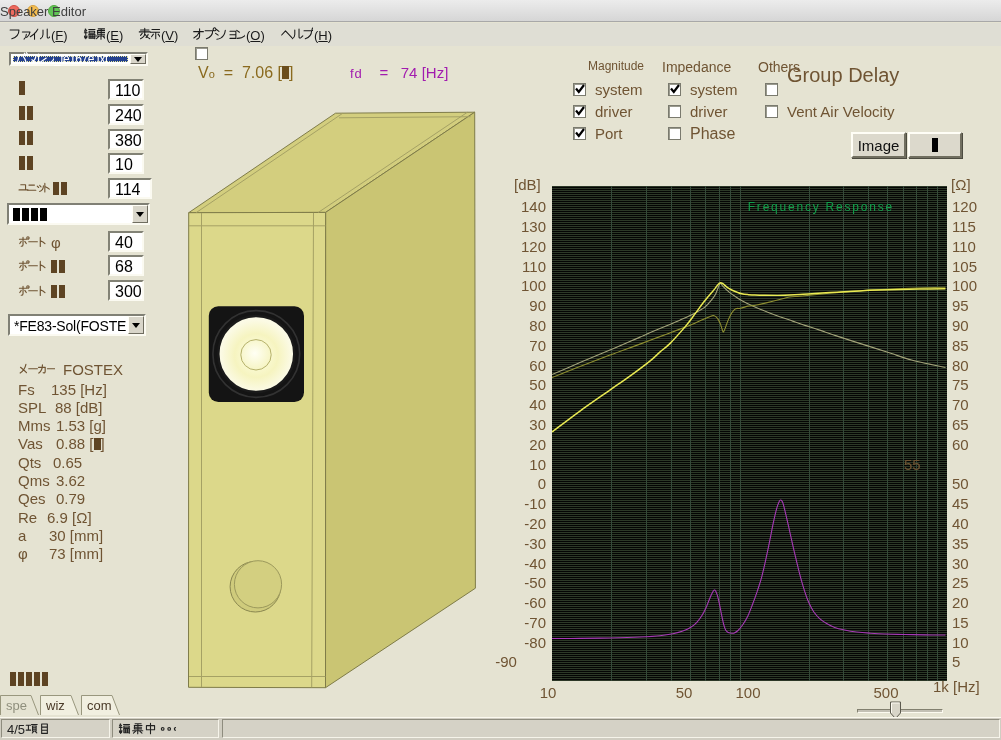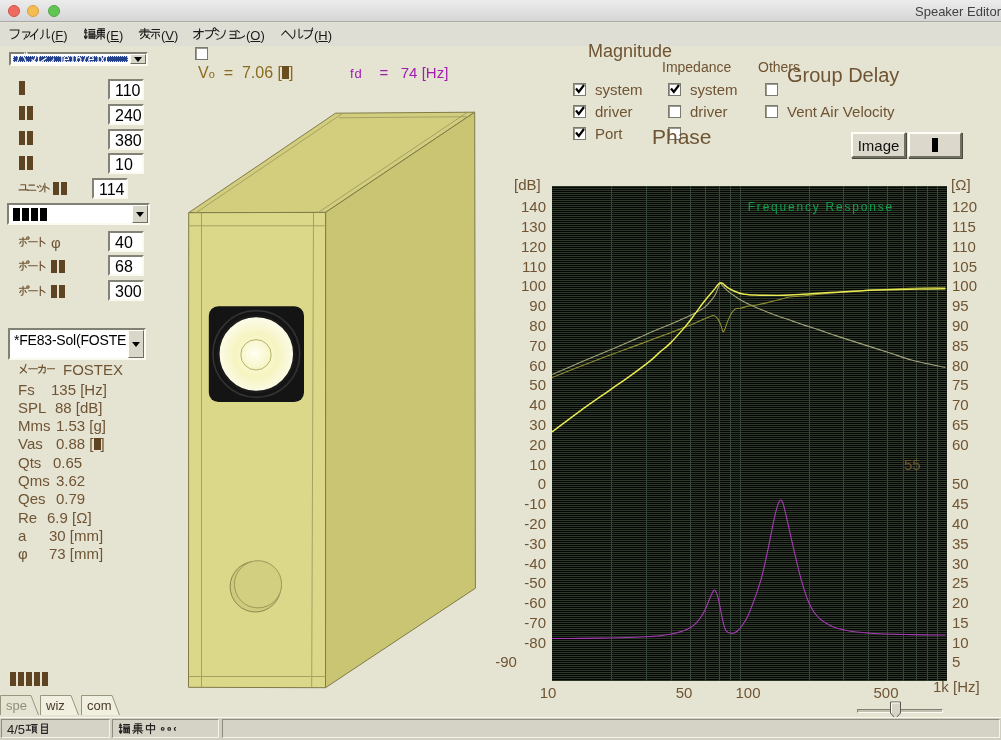--- a/index.html
+++ b/index.html
@@ -1,19 +1,19 @@
 <!DOCTYPE html>
 <html><head><meta charset="utf-8"><style>
 *{margin:0;padding:0;box-sizing:border-box}
 html,body{width:1001px;height:740px;overflow:hidden}
 body{position:relative;background:#e5e3d2;font-family:"Liberation Sans",sans-serif}
 .abs{position:absolute}
 .titlebar{left:0;top:0;width:1001px;height:22px;background:linear-gradient(#ececec,#d6d6d6);border-bottom:1px solid #a8a8a8}
 .tl{width:12px;height:12px;border-radius:50%;top:5px}
-.title{width:100%;text-align:right;top:4px;font-size:13px;color:#404040}
+.title{width:100%;text-align:left;top:4px;font-size:13px;color:#404040}
 .menubar{left:0;top:23px;width:1001px;height:23px;background:#dfded4}
 .mitem{display:flex;align-items:center;position:absolute;top:27px}
 .mitem span{font-size:13px;color:#1a1a1a;margin-left:1px}
 .inp{background:#fff;border-top:2px solid #828275;border-left:2px solid #828275;border-bottom:2px solid #fbfaf1;border-right:2px solid #fbfaf1;font-size:16px;color:#000;padding-left:5px;padding-top:1px;font-family:"Liberation Sans",sans-serif}
 .blk{background:#5e4423;position:absolute}
 .lab{position:absolute;color:#6f5433;font-size:15px;white-space:pre}
 .cb{position:absolute;width:13px;height:13px;background:#fff;border:1px solid #7a7a6e;box-shadow:inset 1px 1px 0 #9a9a8e}
 .btn{position:absolute;background:#dcd9cc;border-top:2px solid #fffef6;border-left:2px solid #fffef6;border-right:2px solid #716f60;border-bottom:2px solid #716f60;box-shadow:1px 1px 0 #4c4b40;text-align:center;font-size:15px;color:#111}
 .combo{position:absolute;background:#fff;border-top:2px solid #808075;border-left:2px solid #808075;border-bottom:2px solid #fbfaf1;border-right:2px solid #fbfaf1}
 .cbtn{position:absolute;right:0;top:0;width:16px;height:100%;background:#d9d6ca;border-top:1px solid #fffef6;border-left:1px solid #fffef6;border-right:1px solid #6f6d60;border-bottom:1px solid #6f6d60;display:flex;align-items:center;justify-content:center}
@@ -143,21 +143,21 @@
     </div>
     <div class="cbtn"></div>
   </div>
 <div class="cb" style="left:195px;top:47px"></div>
 <div class="lab" style="left:198px;top:64px;color:#8a6a1e;font-size:16px">V<span style="font-size:11px">o</span>&nbsp; = &nbsp;7.06 [<span style="display:inline-block;width:7px;height:13px;background:#6b4e1d;vertical-align:-1px"></span>]</div>
 <div class="lab" style="left:350px;top:64px;color:#a21caf;font-size:15px"><span style="font-size:13px;letter-spacing:1px">fd</span>&nbsp;&nbsp;&nbsp; =&nbsp;&nbsp; 74 [Hz]</div>
 <div class="abs inp" style="left:108px;top:79px;width:36px;height:21px">110</div>
 <div class="abs inp" style="left:108px;top:104px;width:36px;height:21px">240</div>
 <div class="abs inp" style="left:108px;top:129px;width:36px;height:21px">380</div>
 <div class="abs inp" style="left:108px;top:153px;width:36px;height:21px">10</div>
-<div class="abs inp" style="left:92px;top:178px;width:36px;height:21px">114</div>
+<div class="abs inp" style="left:108px;top:178px;width:44px;height:21px">114</div>
 <div class="blk" style="left:19px;top:81px;width:6px;height:14px"></div>
 <div class="blk" style="left:19px;top:106px;width:6px;height:14px"></div>
 <div class="blk" style="left:27px;top:106px;width:6px;height:14px"></div>
 <div class="blk" style="left:19px;top:131px;width:6px;height:14px"></div>
 <div class="blk" style="left:27px;top:131px;width:6px;height:14px"></div>
 <div class="blk" style="left:19px;top:156px;width:6px;height:14px"></div>
 <div class="blk" style="left:27px;top:156px;width:6px;height:14px"></div>
 <div class="abs" style="left:18px;top:182px;display:flex">
     <svg width="32" height="13" style="display:block" viewBox="0 0 32 13">
       <g transform="translate(0.0,0.0) scale(0.6875)">
@@ -225,21 +225,21 @@
       <g transform="translate(9.3,0.0) scale(0.7188)">
         <path d="M2 8 H14" fill="none" stroke="#6f5433" stroke-width="1.60" stroke-linecap="round" stroke-linejoin="round"></path>
       </g>
       <g transform="translate(18.7,0.0) scale(0.7188)">
         <path d="M5 2 V14.5 M5 6.5 C7.5 7.5 10 9 11.5 10.5" fill="none" stroke="#6f5433" stroke-width="1.60" stroke-linecap="round" stroke-linejoin="round"></path>
       </g>
     </svg>
     <div style="width:6px;height:13px;background:#5e4423;margin-left:5px"></div>
     <div style="width:6px;height:13px;background:#5e4423;margin-left:2px"></div>
   </div>
-<div class="combo" style="left:8px;top:328px;width:138px;height:32px">
+<div class="combo" style="left:8px;top:314px;width:138px;height:22px">
     <div style="position:absolute;left:4px;top:2px;font-size:14px;color:#000;white-space:nowrap;overflow:hidden;width:118px;letter-spacing:-0.2px">*FE83-Sol(FOSTE</div>
     <div class="cbtn"></div>
   </div>
 <div class="abs" style="left:18px;top:363px;display:flex">
     <svg width="37" height="14" style="display:block" viewBox="0 0 37 14">
       <g transform="translate(0.0,0.0) scale(0.7188)">
         <path d="M11 2 C10 7 7 11.5 3 14 M3.5 6 C6.5 8.5 9.5 11 11.8 13.5" fill="none" stroke="#6f5433" stroke-width="1.60" stroke-linecap="round" stroke-linejoin="round"></path>
       </g>
       <g transform="translate(9.3,0.0) scale(0.7188)">
         <path d="M2 8 H14" fill="none" stroke="#6f5433" stroke-width="1.60" stroke-linecap="round" stroke-linejoin="round"></path>
@@ -271,21 +271,21 @@
 <div class="lab" style="left:47px;top:509px">6.9 [Ω]</div>
 <div class="lab" style="left:18px;top:527px">a</div>
 <div class="lab" style="left:49px;top:527px">30 [mm]</div>
 <div class="lab" style="left:18px;top:545px">φ</div>
 <div class="lab" style="left:49px;top:545px">73 [mm]</div>
 <div class="blk" style="left:10px;top:672px;width:6px;height:14px"></div>
 <div class="blk" style="left:18px;top:672px;width:6px;height:14px"></div>
 <div class="blk" style="left:26px;top:672px;width:6px;height:14px"></div>
 <div class="blk" style="left:34px;top:672px;width:6px;height:14px"></div>
 <div class="blk" style="left:42px;top:672px;width:6px;height:14px"></div>
-<div class="lab" style="left:588px;top:41px;font-size:18px">Magnitude</div>
+<div class="lab" style="left:588px;top:59px;font-size:12px">Magnitude</div>
 <div class="cb" style="left:573px;top:83px">
     <svg width="12" height="12" style="position:absolute;left:0px;top:-1px">
       <path d="M2 5.5 L4.8 9 L10 2" fill="none" stroke="#000" stroke-width="2.2"></path>
     </svg>
   </div>
 <div class="lab" style="left:595px;top:81px;font-size:15px">system</div>
 <div class="cb" style="left:573px;top:105px">
     <svg width="12" height="12" style="position:absolute;left:0px;top:-1px">
       <path d="M2 5.5 L4.8 9 L10 2" fill="none" stroke="#000" stroke-width="2.2"></path>
     </svg>
@@ -300,21 +300,21 @@
 <div class="lab" style="left:662px;top:59px;font-size:14px">Impedance</div>
 <div class="cb" style="left:668px;top:83px">
     <svg width="12" height="12" style="position:absolute;left:0px;top:-1px">
       <path d="M2 5.5 L4.8 9 L10 2" fill="none" stroke="#000" stroke-width="2.2"></path>
     </svg>
   </div>
 <div class="lab" style="left:690px;top:81px;font-size:15px">system</div>
 <div class="cb" style="left:668px;top:105px"></div>
 <div class="lab" style="left:690px;top:103px;font-size:15px">driver</div>
 <div class="cb" style="left:668px;top:127px"></div>
-<div class="lab" style="left:652px;top:125px;font-size:21px">Phase</div>
+<div class="lab" style="left:690px;top:125px;font-size:16px">Phase</div>
 <div class="lab" style="left:758px;top:59px;font-size:14px">Others</div>
 <div class="cb" style="left:765px;top:83px"></div>
 <div class="lab" style="left:787px;top:64px;font-size:20px">Group Delay</div>
 <div class="cb" style="left:765px;top:105px"></div>
 <div class="lab" style="left:787px;top:103px;font-size:15px">Vent Air Velocity</div>
 <div class="btn" style="left:851px;top:132px;width:55px;height:26px;padding-top:3px">Image</div>
 <div class="btn" style="left:908px;top:132px;width:54px;height:26px">
     <div style="width:6px;height:14px;background:#000;margin:4px auto 0"></div>
   </div>
 <div class="abs" style="left:552px;top:186px;width:394.5px;height:495.0px;background:repeating-linear-gradient(180deg,#2c3827 0px,#2c3827 1px,#040404 1px,#040404 2px)">

